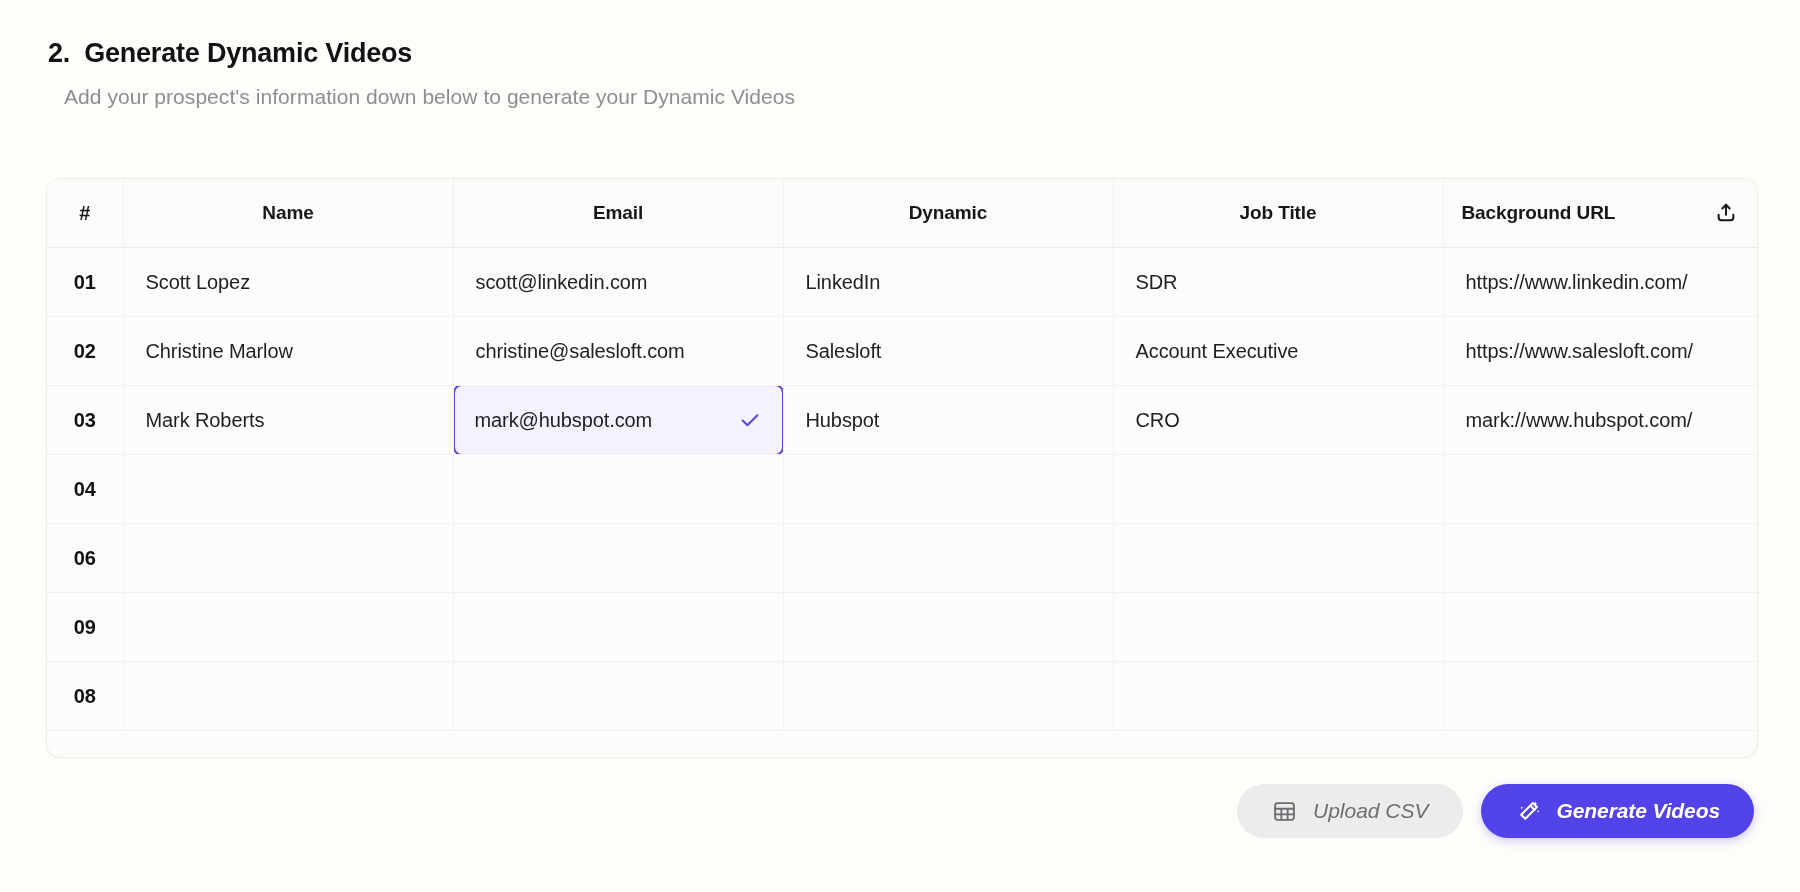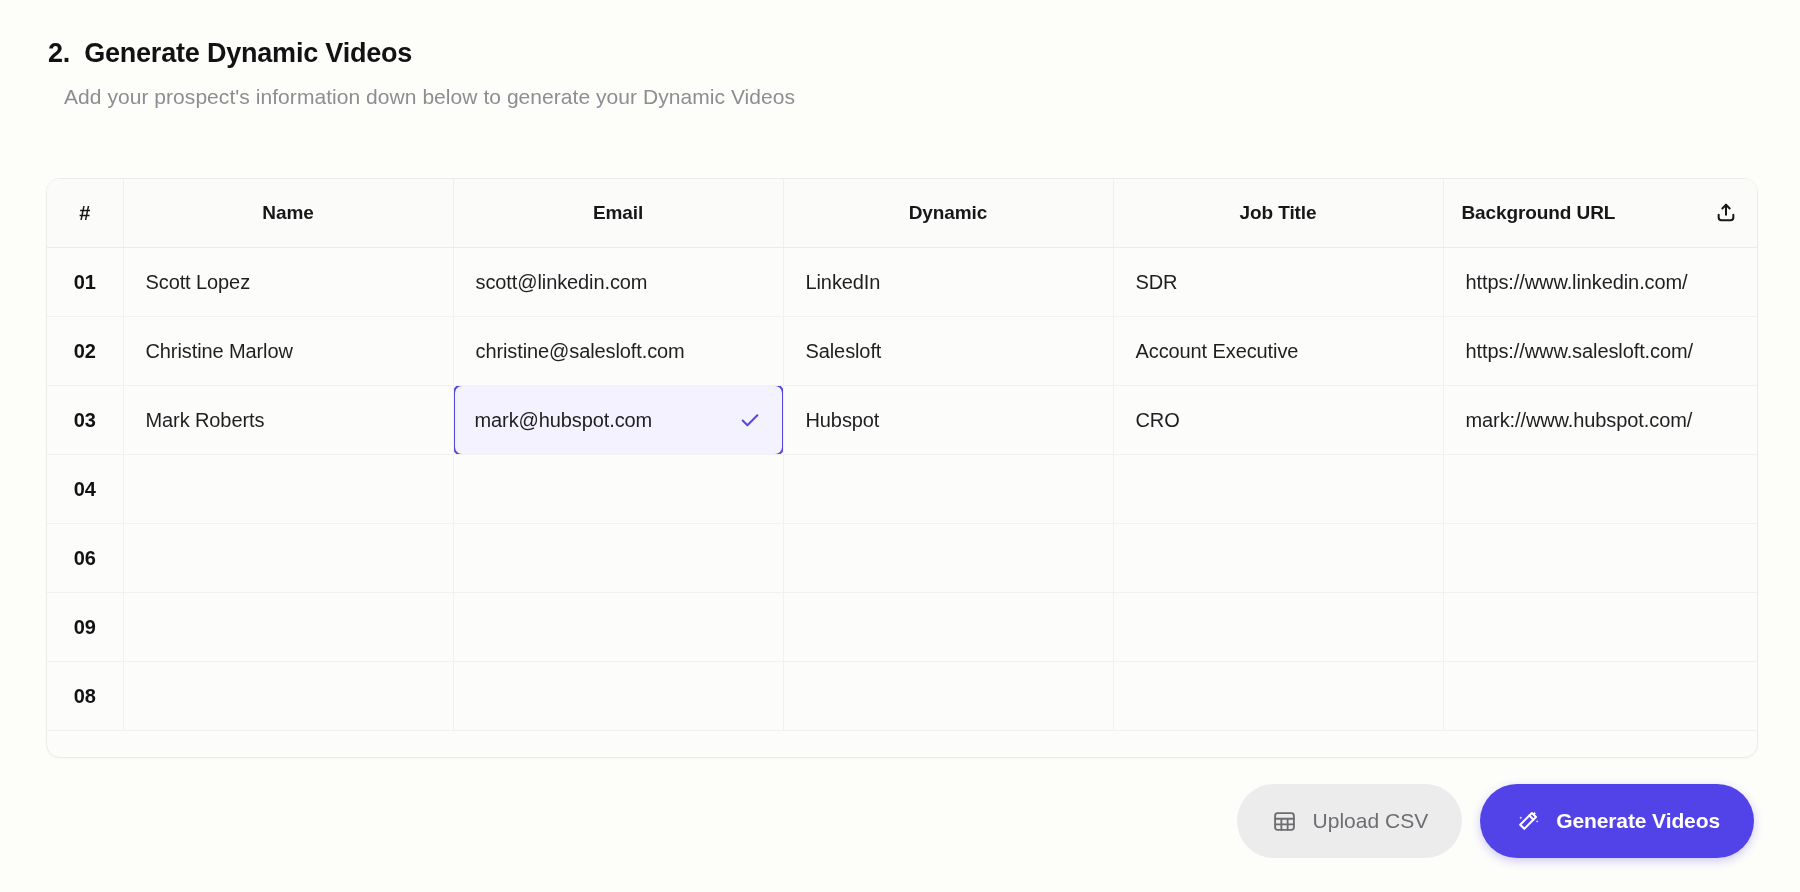--- a/index.html
+++ b/index.html
@@ -174,22 +174,23 @@
   }
   .btn {
     display: inline-flex;
     align-items: center;
     gap: 14px;
     border: none;
     border-radius: 999px;
     cursor: pointer;
     font-family: "Liberation Sans", sans-serif;
     padding: 0 34px;
-    height: 74px;
+    height: 54px;
     box-sizing: border-box;
+    font-style: italic;
   }
   .btn-secondary {
     background: #ececec;
     color: #6d6d72;
     font-size: 21px;
     font-weight: 400;
   }
   .btn-primary {
     background: #5243e8;
     color: #ffffff;

